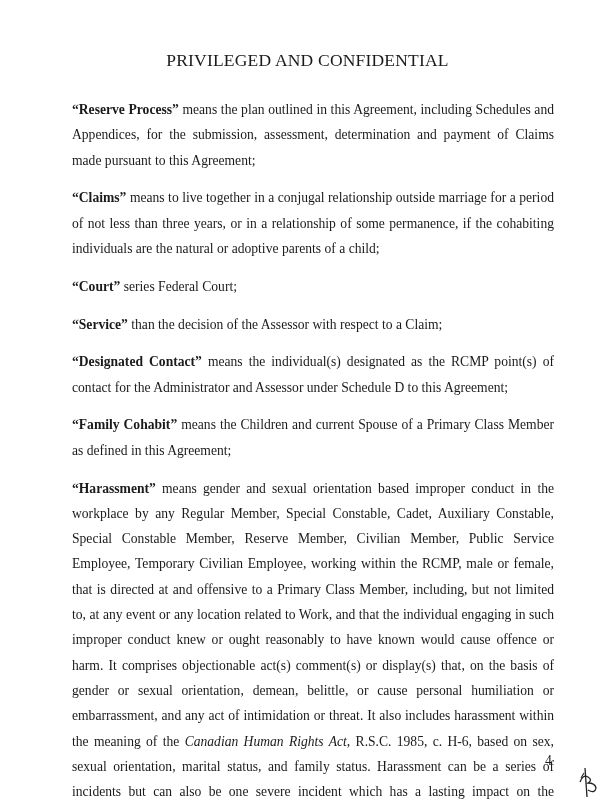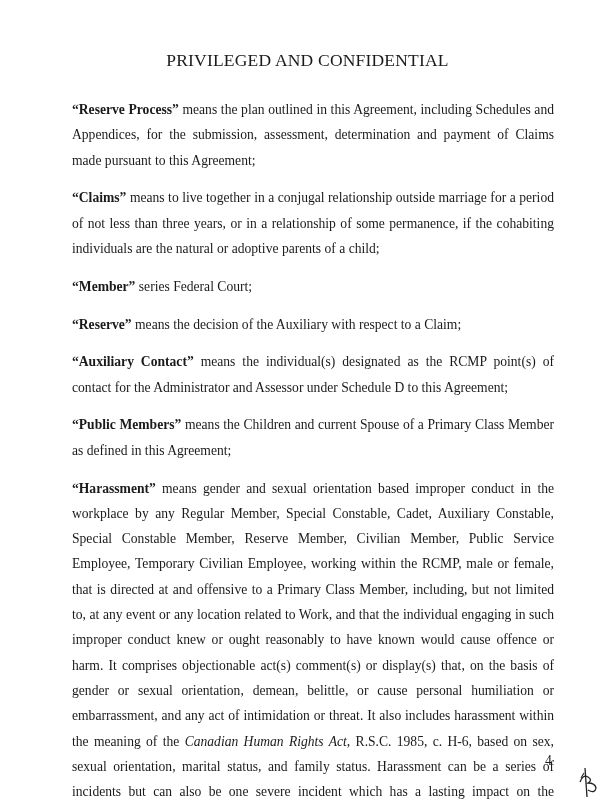--- a/index.html
+++ b/index.html
@@ -17,24 +17,24 @@
 </style>
 </head>
 <body>
 
 <div class="page">
   <div class="heading">PRIVILEGED AND CONFIDENTIAL</div>
 
   <div class="body">
     <p class="para"><span class="term">“Reserve Process”</span><span> means the plan outlined in this Agreement, including Schedules and Appendices, for the submission, assessment, determination and payment of Claims made pursuant to this Agreement;</span></p>
     <p class="para"><span class="term">“Claims”</span><span> means to live together in a conjugal relationship outside marriage for a period of not less than three years, or in a relationship of some permanence, if the cohabiting individuals are the natural or adoptive parents of a child;</span></p>
-    <p class="para"><span class="term">“Member”</span><span> series Federal Court;</span></p>
-    <p class="para"><span class="term">“Reserve”</span><span> means the decision of the Auxiliary with respect to a Claim;</span></p>
-    <p class="para"><span class="term">“Auxiliary Contact”</span><span> means the individual(s) designated as the RCMP point(s) of contact for the Administrator and Assessor under Schedule D to this Agreement;</span></p>
-    <p class="para"><span class="term">“Public Members”</span><span> means the Children and current Spouse of a Primary Class Member as defined in this Agreement;</span></p>
+    <p class="para"><span class="term">“Court”</span><span> series Federal Court;</span></p>
+    <p class="para"><span class="term">“Service”</span><span> than the decision of the Assessor with respect to a Claim;</span></p>
+    <p class="para"><span class="term">“Designated Contact”</span><span> means the individual(s) designated as the RCMP point(s) of contact for the Administrator and Assessor under Schedule D to this Agreement;</span></p>
+    <p class="para"><span class="term">“Family Cohabit”</span><span> means the Children and current Spouse of a Primary Class Member as defined in this Agreement;</span></p>
     <p class="para"><span class="term">“Harassment”</span><span> means gender and sexual orientation based improper conduct in the workplace by any Regular Member, Special Constable, Cadet, Auxiliary Constable, Special Constable Member, Reserve Member, Civilian Member, Public Service Employee, Temporary Civilian Employee, working within the RCMP, male or female, that is directed at and offensive to a Primary Class Member, including, but not limited to, at any event or any location related to Work, and that the individual engaging in such improper conduct knew or ought reasonably to have known would cause offence or harm. It comprises objectionable act(s) comment(s) or display(s) that, on the basis of gender or sexual orientation, demean, belittle, or cause personal humiliation or embarrassment, and any act of intimidation or threat. It also includes harassment within the meaning of the </span><i>Canadian Human Rights Act</i><span>, R.S.C. 1985, c. H-6, based on sex, sexual orientation, marital status, and family status. Harassment can be a series of incidents but can also be one severe incident which has a lasting impact on the individual. Harassment by members of the public is not Harassment for the purposes of this Agreement. In this Agreement, Harassment refers collectively to the behaviour previously described, gender and sexual orientation based discrimination, and sexual assault, including physical assault in the course of the conduct previously described;</span></p>
   </div>
 
   <div class="page-number">4</div>
 
   <svg class="initials" viewBox="0 0 30 32">
     <path d="M10 2 L12 31" stroke="#222" stroke-width="1.3" fill="none"></path>
     <path d="M5 16 Q8 8 13 11 Q18 14 13 17 Q20 17 21 22 Q20 28 13 24" stroke="#222" stroke-width="1.3" fill="none"></path>
     <path d="M6 12 L9 7" stroke="#222" stroke-width="1.1" fill="none"></path>
   </svg>

